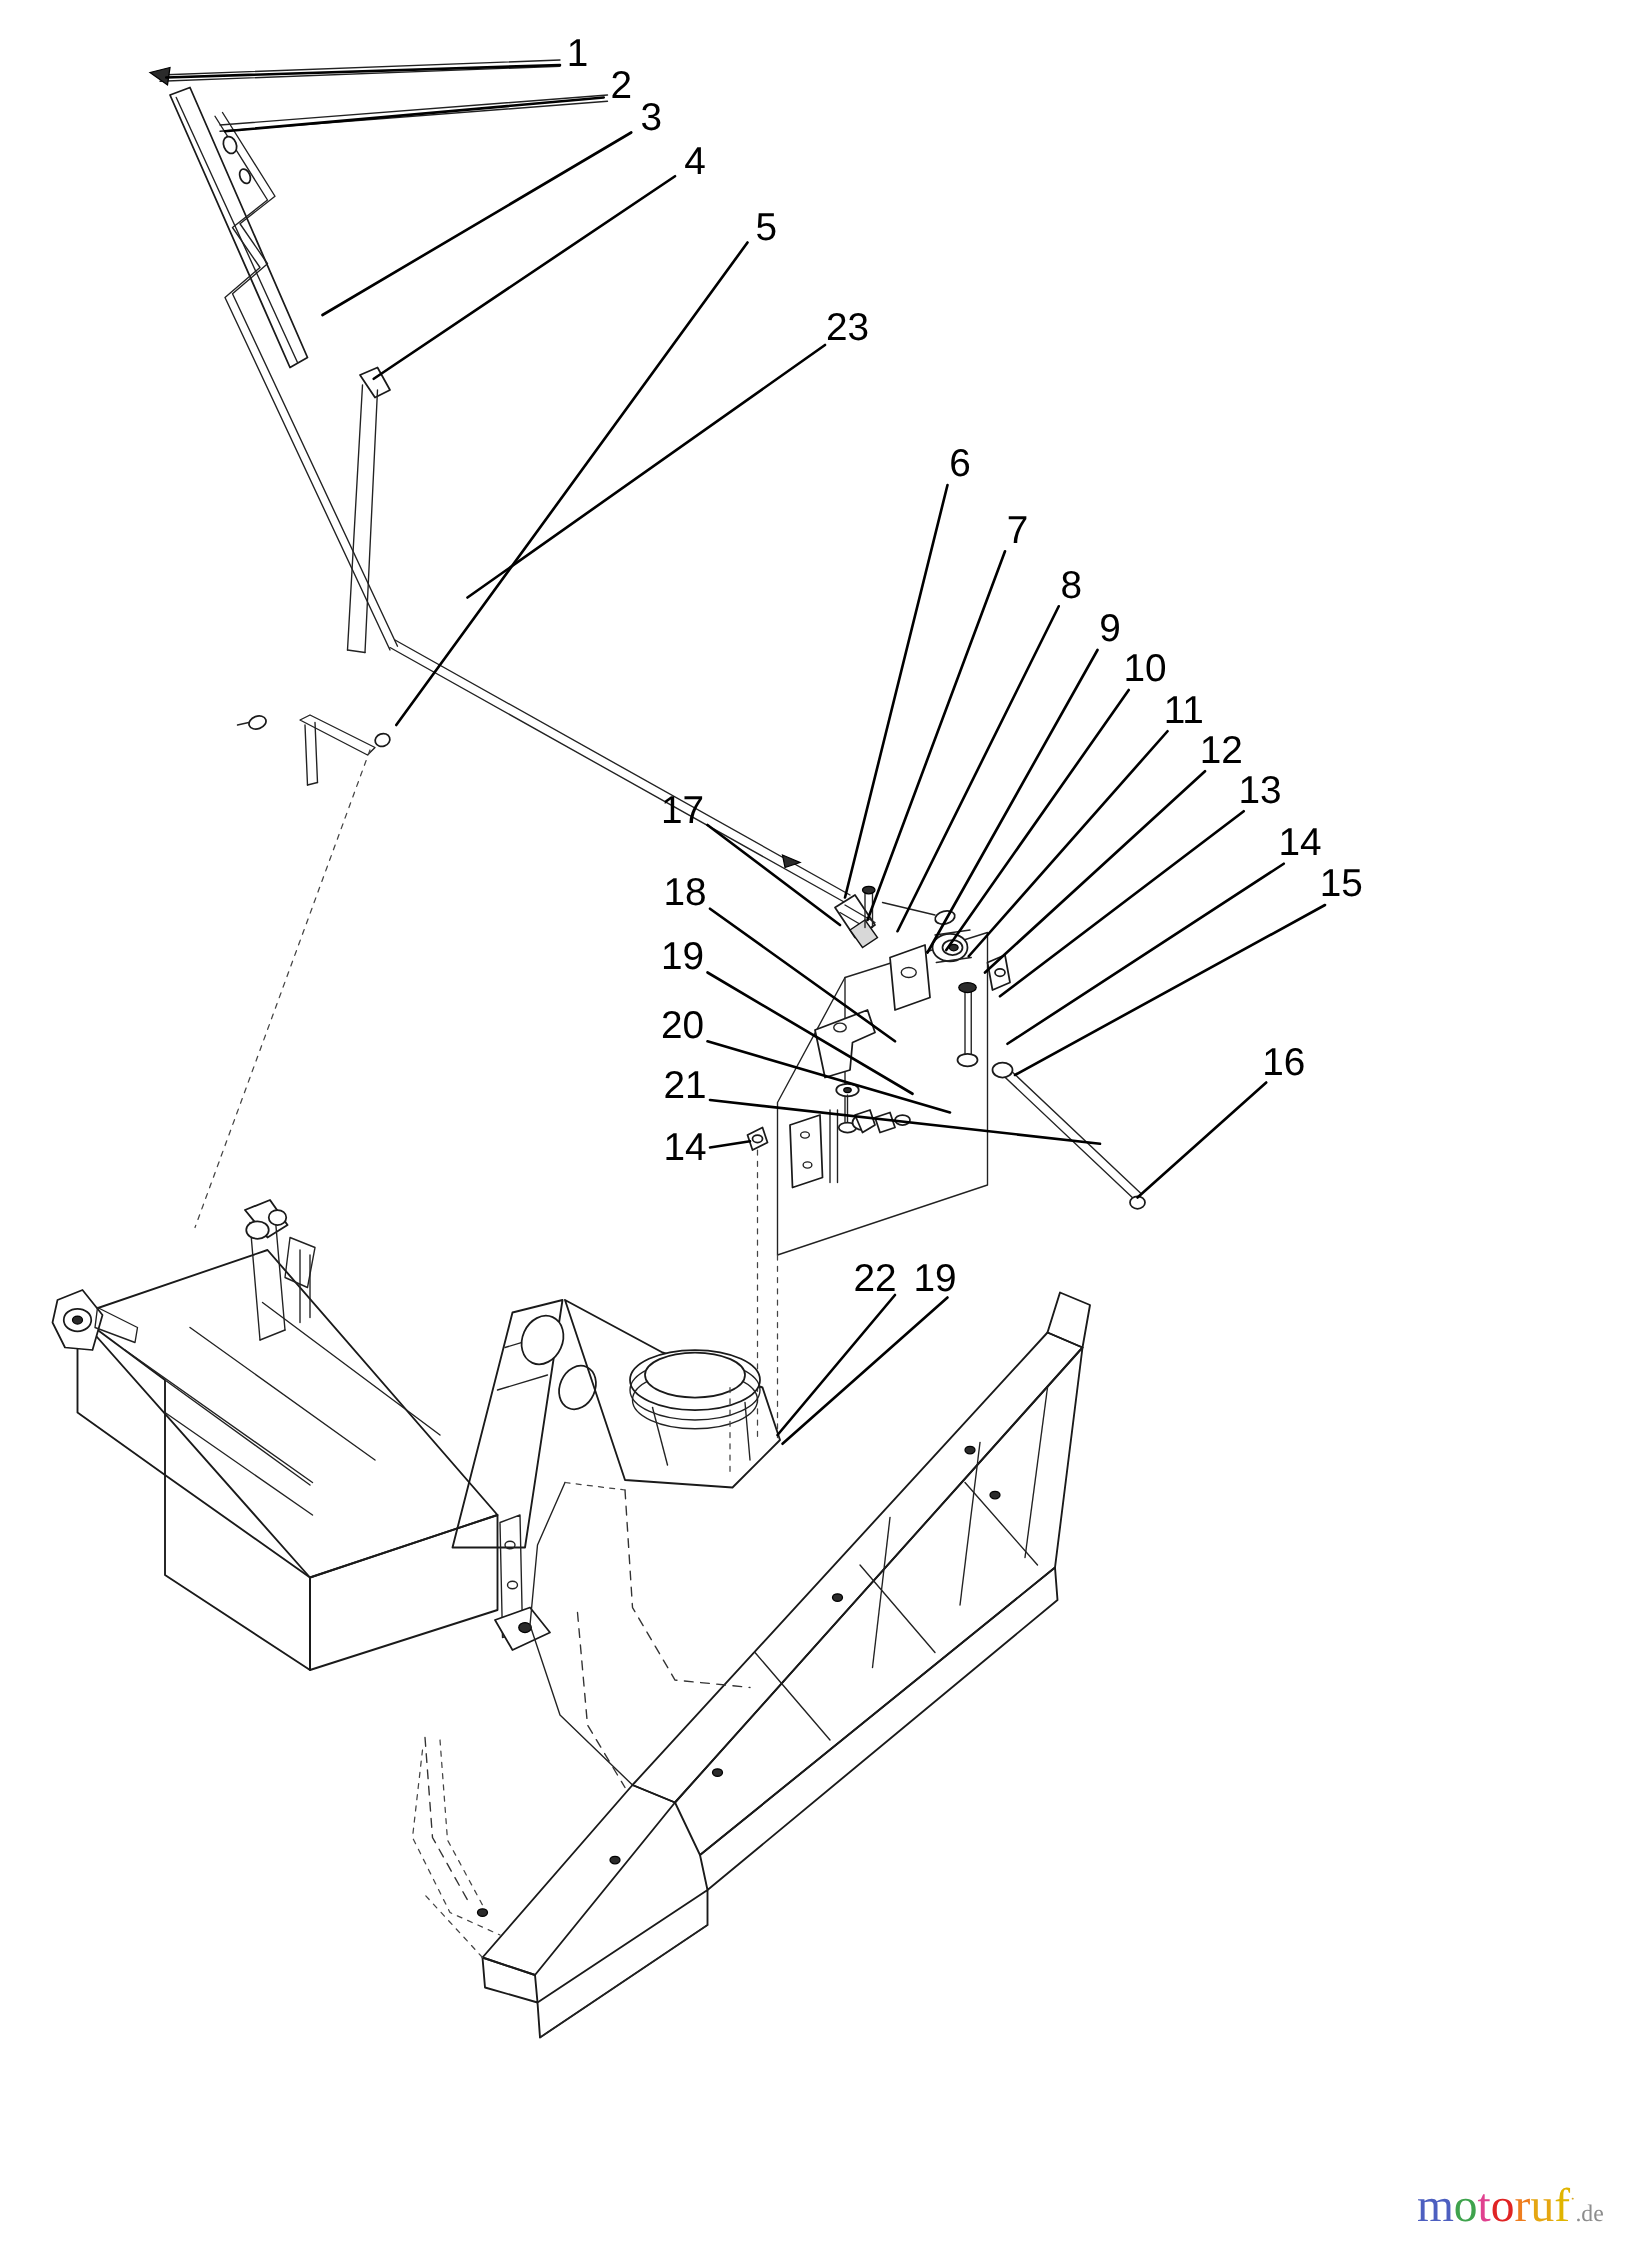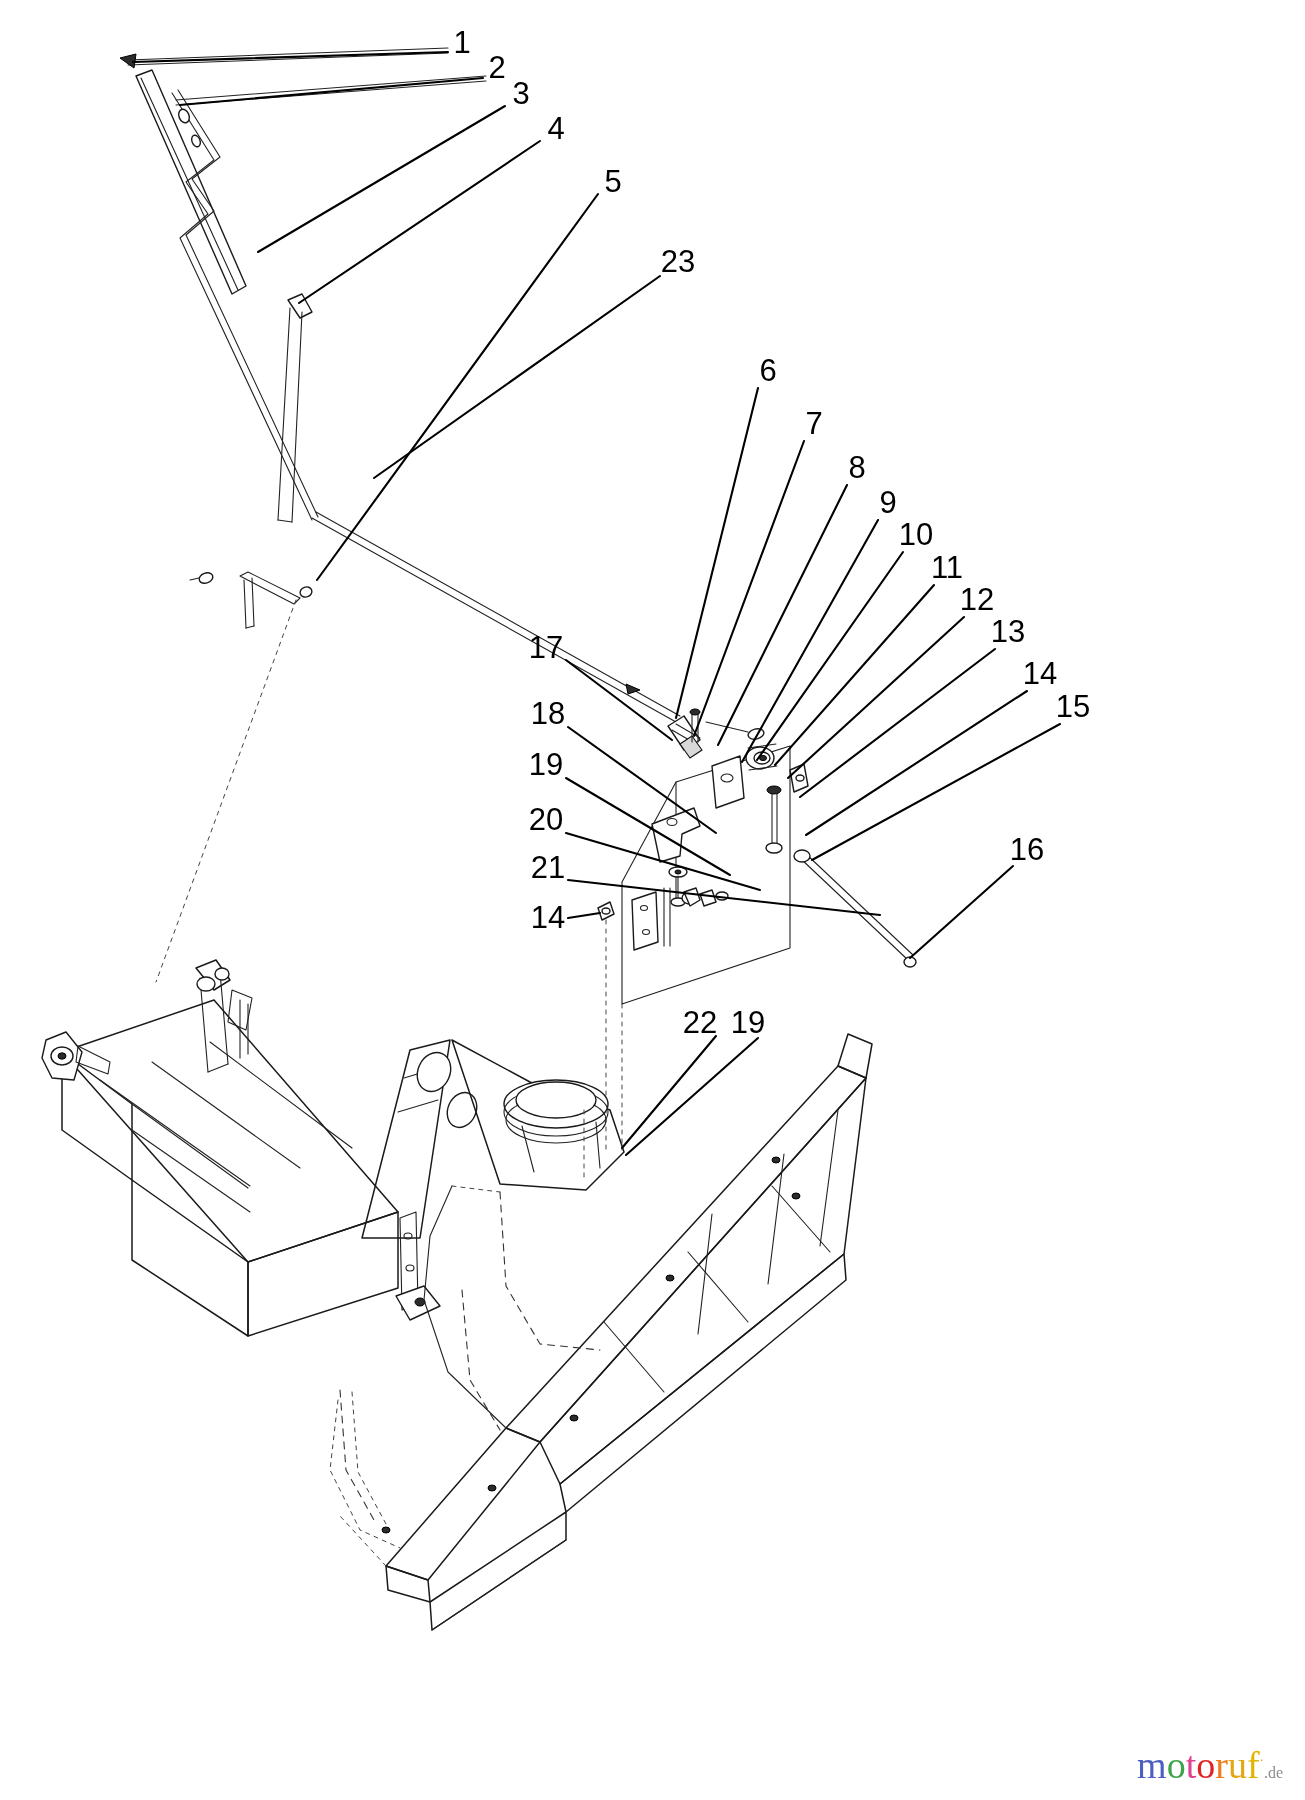--- a/index.html
+++ b/index.html
@@ -93,21 +93,21 @@
     white-space: nowrap;
     user-select: none;
   }
   #watermark .lg { font-weight: 400; }
   #watermark .tm {
     font-size: 13px;
     vertical-align: super;
     color: #d9a520;
   }
   #watermark .suffix {
-    font-size: 16px;
+    font-size: 19px;
     color: #8d8d8d;
   }
 </style>
 </head>
 <body>
 
 <div id="diagram-root">
 <svg id="parts-svg" viewBox="0 0 1305 1800" xmlns="http://www.w3.org/2000/svg">
 
   <g>

